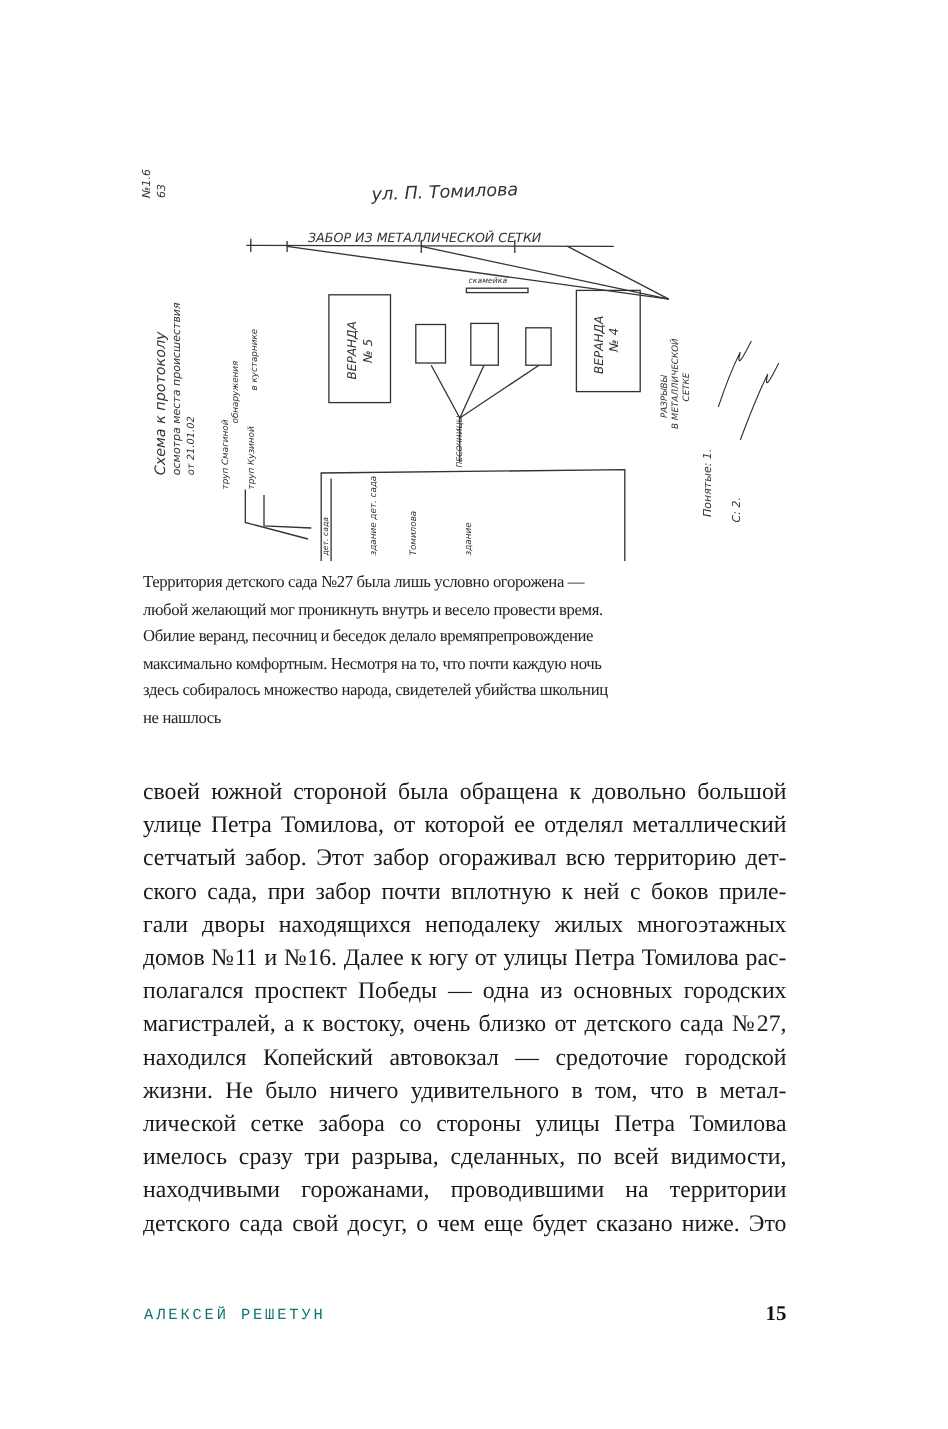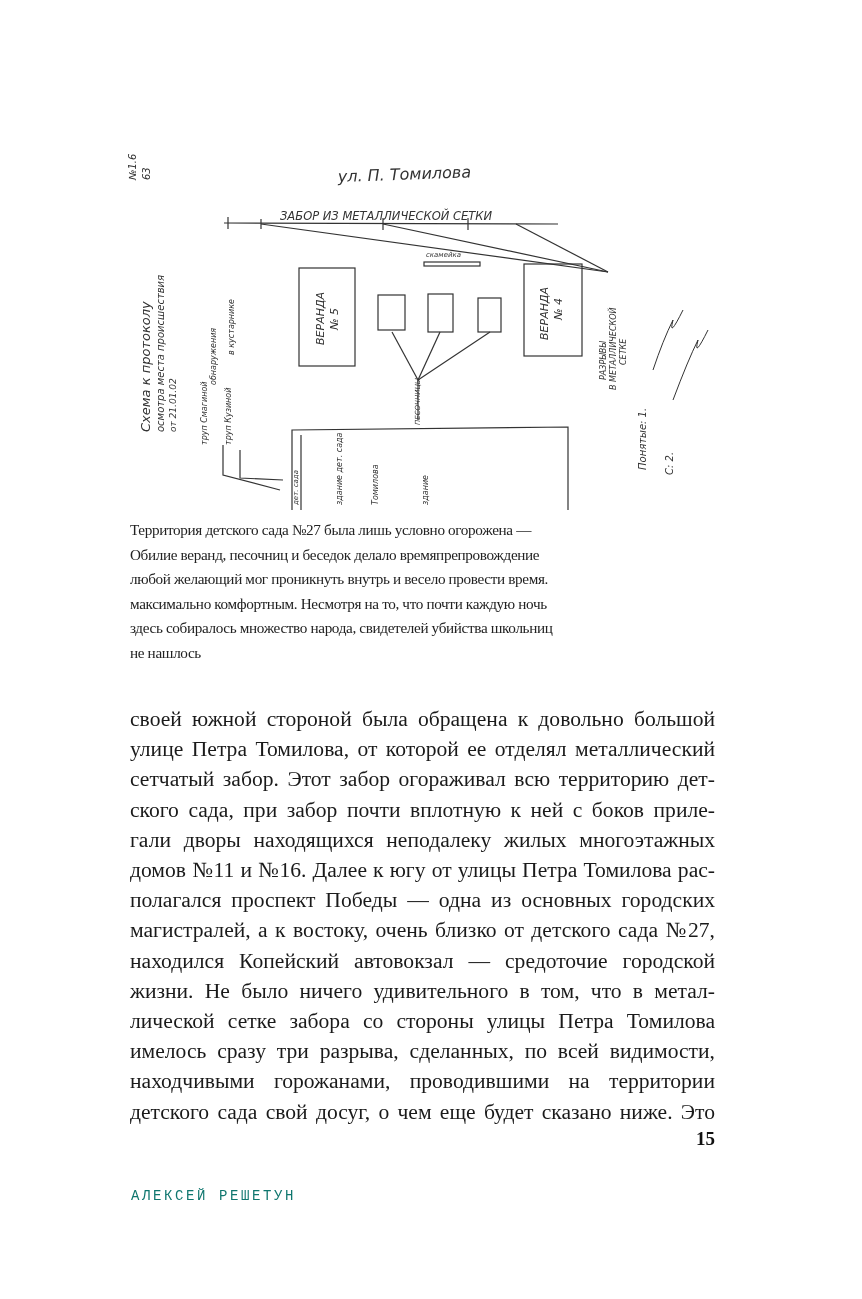--- a/index.html
+++ b/index.html
@@ -5,21 +5,21 @@
     html, body { margin: 0; padding: 0; background: #ffffff; }
     body { width: 862px; height: 1299px; position: relative; overflow: hidden; color: #1a1a1a; }
     .figure { position: absolute; left: 128px; top: 140px; width: 600px; height: 370px; }
     .figure svg { width: 600px; height: 370px; display: block; }
     .hand { font-family: "DejaVu Sans", sans-serif; font-style: italic; fill: #333; }
     .caption { position: absolute; left: 130px; top: 518px; width: 600px; font-family: Liberation Serif, serif; font-size: 15.2px; line-height: 24.6px; color: #222; letter-spacing: -0.35px; }
     .caption span { display: block; white-space: nowrap; }
     .body-text { position: absolute; left: 130px; top: 704px; width: 585px; font-family: "Liberation Serif", serif; font-size: 21.6px; line-height: 30.2px; color: #1a1a1a; }
     .body-text span { display: block; white-space: nowrap; text-align: justify; text-align-last: justify; }
     .footer-author { position: absolute; left: 131px; top: 1188px; font-family: Liberation Mono, monospace; font-size: 14px; letter-spacing: 2.6px; color: #0f766e; }
-    .footer-page { position: absolute; left: 690px; top: 1128px; width: 25px; text-align: right; font-family: "Liberation Serif", serif; font-weight: bold; font-size: 19px; color: #111; }
+    .footer-page { position: absolute; left: 690px; top: 1184px; width: 25px; text-align: right; font-family: "Liberation Serif", serif; font-weight: bold; font-size: 19px; color: #111; }
   </style>
 </head>
 <body>
 
 <div class="figure">
   <svg viewBox="0 0 600 370" xmlns="http://www.w3.org/2000/svg">
     <g stroke="#333" stroke-width="1.2" fill="none">
 
       <line x1="96" y1="83" x2="430" y2="84"></line>
       <line x1="100" y1="77" x2="100" y2="89"></line>
@@ -78,22 +78,22 @@
     <text class="hand" font-size="10" transform="translate(22 40) rotate(-90)">63</text>
     <text class="hand" font-size="10" transform="translate(518 330) rotate(-90)">Понятые: 1.</text>
     <text class="hand" font-size="10" transform="translate(545 335) rotate(-90)">С: 2.</text>
     <path d="M525 230 q10 -30 20 -50 q-5 20 10 -10" stroke="#333" fill="none"></path>
     <path d="M545 260 q15 -40 25 -60 q-5 20 10 -10" stroke="#333" fill="none"></path>
   </svg>
 </div>
 
 <div class="caption">
   <span>Территория детского сада №27 была лишь условно огорожена —</span>
+  <span>любой желающий мог проникнуть внутрь и весело провести время.</span>
   <span>Обилие веранд, песочниц и беседок делало времяпрепровождение</span>
-  <span>любой желающий мог проникнуть внутрь и весело провести время.</span>
   <span>максимально комфортным. Несмотря на то, что почти каждую ночь</span>
   <span>здесь собиралось множество народа, свидетелей убийства школьниц</span>
   <span style="text-align:center;text-align-last:left;">не нашлось</span>
 </div>
 
 <div class="body-text">
   <span>своей южной стороной была обращена к довольно большой</span>
   <span>улице Петра Томилова, от которой ее отделял металлический</span>
   <span>сетчатый забор. Этот забор огораживал всю территорию дет-</span>
   <span>ского сада, при забор почти вплотную к ней с боков приле-</span>

